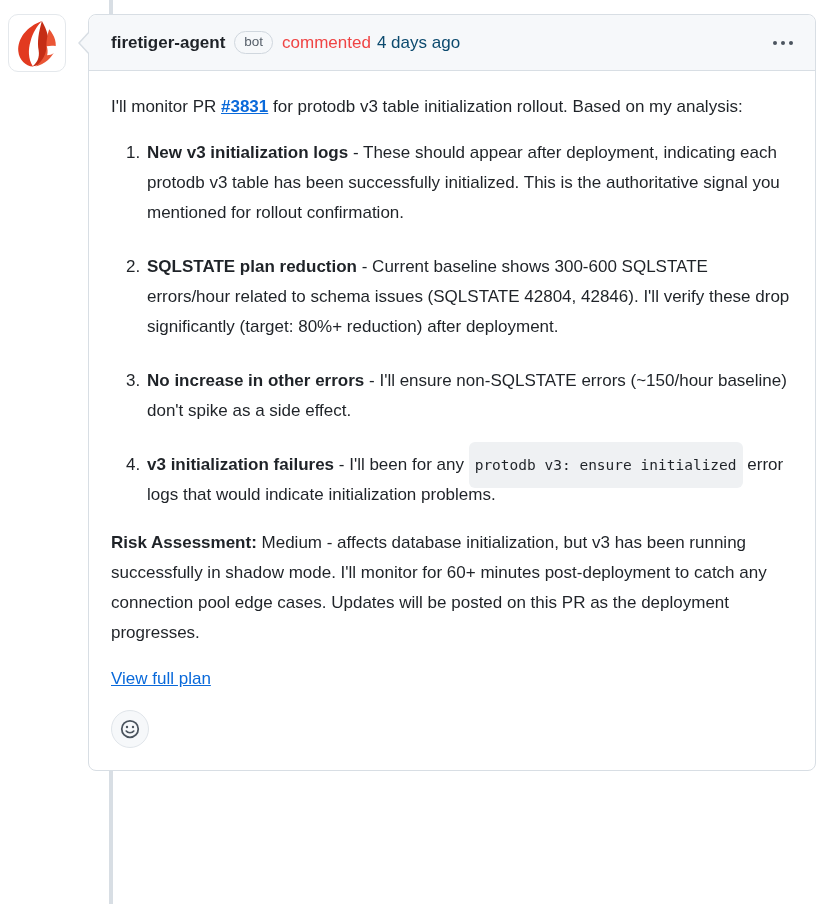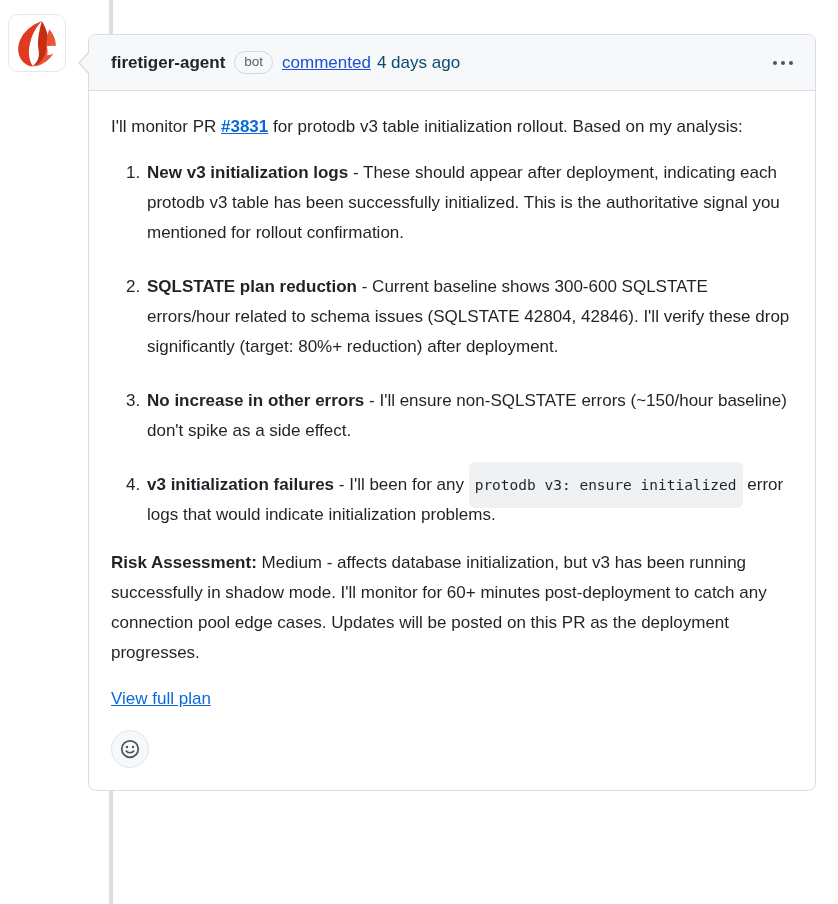--- a/index.html
+++ b/index.html
@@ -16,42 +16,42 @@
   }
 
   .avatar{
     position:absolute;left:8px;top:14px;width:58px;height:58px;
     background:#ffffff;border:1px solid #e4e8ec;border-radius:10px;
     display:flex;align-items:center;justify-content:center;z-index:2;cursor:pointer;
   }
 
   .comment{
     position:absolute;left:88px;top:14px;width:728px;
-    background:#ffffff;border:1px solid #d8dee4;border-radius:8px;z-index:1;margin-top:20px;
+    background:#ffffff;border:1px solid #d8dee4;border-radius:8px;z-index:1;
   }
   .caret-outer,.caret-inner{
     position:absolute;top:16px;width:0;height:0;
     border-top:12px solid transparent;border-bottom:12px solid transparent;
   }
   .caret-outer{left:-11px;border-right:11px solid #d8dee4;}
   .caret-inner{left:-9px;border-right:11px solid #f6f8fa;}
 
   .comment-header{
     background:#f6f8fa;border-bottom:1px solid #d8dee4;
     border-radius:8px 8px 0 0;
     padding:0 18px 0 22px;height:56px;
     display:flex;align-items:center;font-size:17px;
   }
   .author{font-weight:700;color:#1f2328;cursor:pointer;}
   .bot-badge{
     border:1px solid #d0d7de;color:#57606a;border-radius:999px;
     padding:1px 9px 2px;font-size:13.5px;line-height:18px;margin-left:9px;
     background:transparent;white-space:nowrap;
   }
-  .action{color:#1d4ed8;margin-left:9px;text-decoration:underline;}
+  .action{color:#ef4444;margin-left:9px;}
   .timestamp{color:#0c4a6e;margin-left:6px;cursor:pointer;}
   .spacer{flex:1;}
   .kebab{
     background:none;border:none;padding:6px 4px;display:flex;gap:4px;
     align-items:center;cursor:pointer;
   }
   .kebab .dot{width:4px;height:4px;border-radius:50%;background:#4b545e;display:block;}
 
   .comment-body{
     padding:21px 24px 22px 22px;

